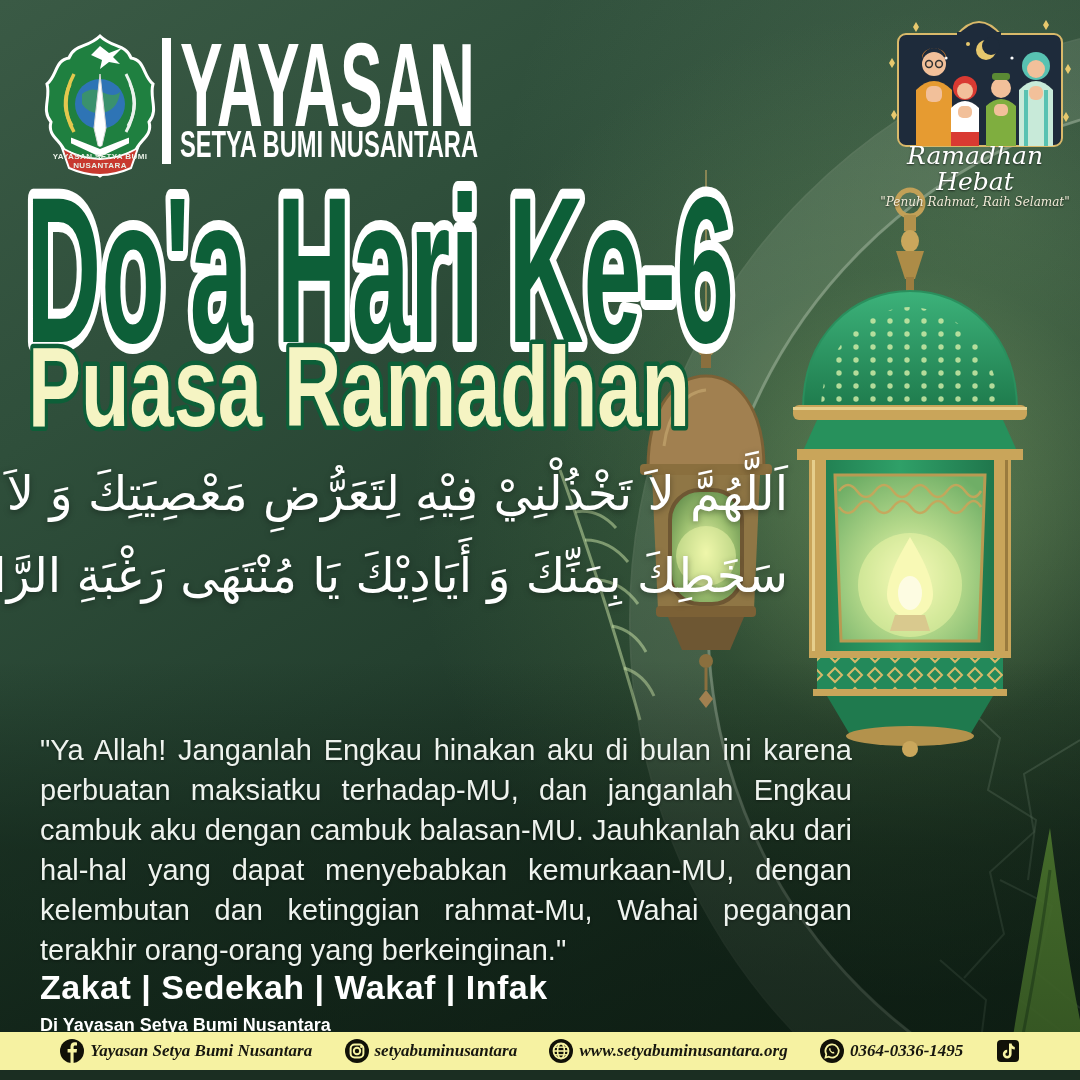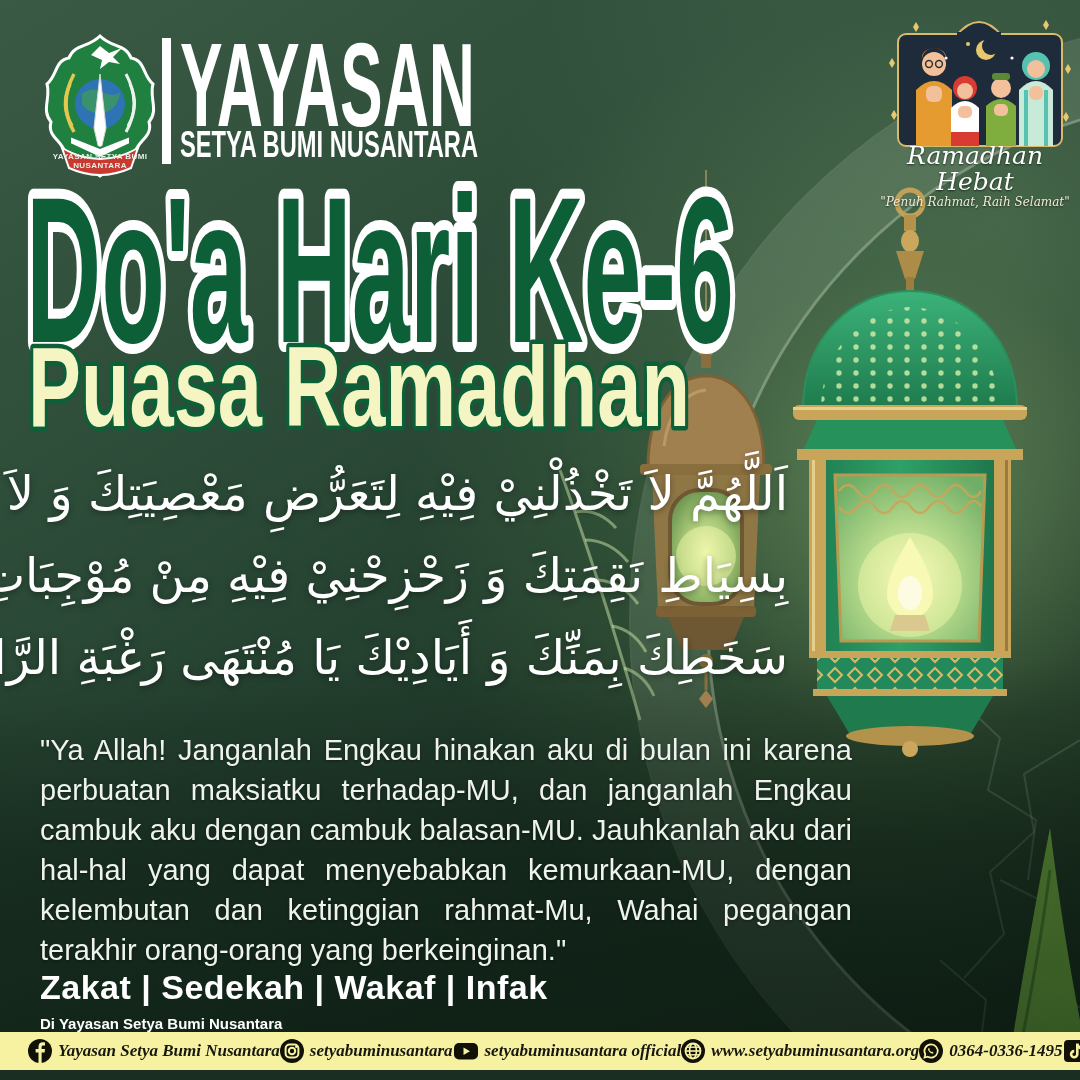--- a/index.html
+++ b/index.html
@@ -42,21 +42,21 @@
     text-shadow:0 2px 6px rgba(0,0,0,0.35); }
 
   
   .translation { position:absolute; left:40px; top:730px; width:812px;
     font-size:29px; line-height:40px; color:#eef3ee; text-align:justify;
     text-shadow:0 1px 3px rgba(0,0,0,0.4); }
 
   
   .services { position:absolute; left:40px; top:968px; color:#ffffff; }
   .services-list { font-size:34px; font-weight:bold; letter-spacing:0.5px;text-align:right; }
-  .services-location { font-size:15px; font-weight:bold; margin-top:8px; }
+  .services-location { font-size:18px; font-weight:bold; margin-top:8px; }
 
   
   .footer { position:absolute; left:0; bottom:0; width:1080px; height:48px; }
   .footer-bar { position:absolute; left:0; top:0; width:1080px; height:38px; background:#f6f2a2;
     display:flex; align-items:center; justify-content:space-evenly; padding:0 28px; }
   .footer-strip { position:absolute; left:0; bottom:0; width:1080px; height:10px; background:#1b2e22; }
   .footer-item { display:flex; align-items:center; gap:6px;
     font-family:"Liberation Serif", serif; font-style:italic; font-weight:bold;
     font-size:17px; color:#17170f; white-space:nowrap; }
   .footer-item svg { display:block; }
@@ -259,21 +259,20 @@
     <div class="badge-tagline">"Penuh Rahmat, Raih Selamat"</div>
   </div>
 
   <svg class="title-svg" width="790" height="290" viewBox="0 0 790 290">
     <text x="8" y="170" font-family="Liberation Sans, sans-serif" font-weight="bold" font-size="208" fill="#0d5f38" stroke="#ffffff" stroke-width="20" stroke-linejoin="round" paint-order="stroke" textLength="708" lengthAdjust="spacingAndGlyphs">Do'a Hari Ke-6</text>
     <text x="10" y="254" font-family="Liberation Sans, sans-serif" font-weight="bold" font-size="114" fill="#f5f4c3" stroke="#0d5f38" stroke-width="9" stroke-linejoin="round" paint-order="stroke" textLength="662" lengthAdjust="spacingAndGlyphs">Puasa Ramadhan</text>
   </svg>
 
   <div class="arabic-block">
     <div class="arabic-line">اَللَّهُمَّ لاَ تَخْذُلْنِيْ فِيْهِ لِتَعَرُّضِ مَعْصِيَتِكَ وَ لاَ تَضْرِبْنِيْ</div>
-    <div class="arabic-line">بِسِيَاطِ نَقِمَتِكَ وَ زَحْزِحْنِيْ فِيْهِ مِنْ مُوْجِبَاتِ</div>
     <div class="arabic-line">سَخَطِكَ بِمَنِّكَ وَ أَيَادِيْكَ يَا مُنْتَهَى رَغْبَةِ الرَّاغِبِيْنَ</div>
   </div>
 
   <div class="translation">"Ya Allah! Janganlah Engkau hinakan aku di bulan ini karena perbuatan maksiatku terhadap-MU, dan janganlah Engkau cambuk aku dengan cambuk balasan-MU. Jauhkanlah aku dari hal-hal yang dapat menyebabkan kemurkaan-MU, dengan kelembutan dan ketinggian rahmat-Mu, Wahai pegangan terakhir orang-orang yang berkeinginan."</div>
 
   <div class="services">
     <div class="services-list">Zakat | Sedekah | Wakaf | Infak</div>
     <div class="services-location">Di Yayasan Setya Bumi Nusantara</div>
   </div>
 
@@ -291,27 +290,20 @@
       <div class="footer-item">
         <svg width="24" height="24" viewBox="0 0 24 24">
           <circle cx="12" cy="12" r="12" fill="#111108"></circle>
           <rect x="5.6" y="5.6" width="12.8" height="12.8" rx="4" fill="none" stroke="#f6f2a2" stroke-width="2"></rect>
           <circle cx="12" cy="12" r="3.2" fill="none" stroke="#f6f2a2" stroke-width="2"></circle>
           <circle cx="16.2" cy="7.8" r="1.2" fill="#f6f2a2"></circle>
         </svg>
         <span>setyabuminusantara</span>
       </div>
 
-      <div class="footer-item">
-        <svg width="26" height="24" viewBox="0 0 26 24">
-          <rect x="1" y="4" width="24" height="16.5" rx="5" fill="#111108"></rect>
-          <path d="M10.5 8.5 L17 12.2 L10.5 16 Z" fill="#f6f2a2"></path>
-        </svg>
-        <span>setyabuminusantara official</span>
-      </div>
 
       <div class="footer-item">
         <svg width="24" height="24" viewBox="0 0 24 24">
           <circle cx="12" cy="12" r="12" fill="#111108"></circle>
           <circle cx="12" cy="12" r="7.5" fill="none" stroke="#f6f2a2" stroke-width="1.8"></circle>
           <ellipse cx="12" cy="12" rx="3.4" ry="7.5" fill="none" stroke="#f6f2a2" stroke-width="1.6"></ellipse>
           <line x1="4.5" y1="12" x2="19.5" y2="12" stroke="#f6f2a2" stroke-width="1.6"></line>
           <line x1="5.6" y1="8.2" x2="18.4" y2="8.2" stroke="#f6f2a2" stroke-width="1.4"></line>
           <line x1="5.6" y1="15.8" x2="18.4" y2="15.8" stroke="#f6f2a2" stroke-width="1.4"></line>
         </svg>

